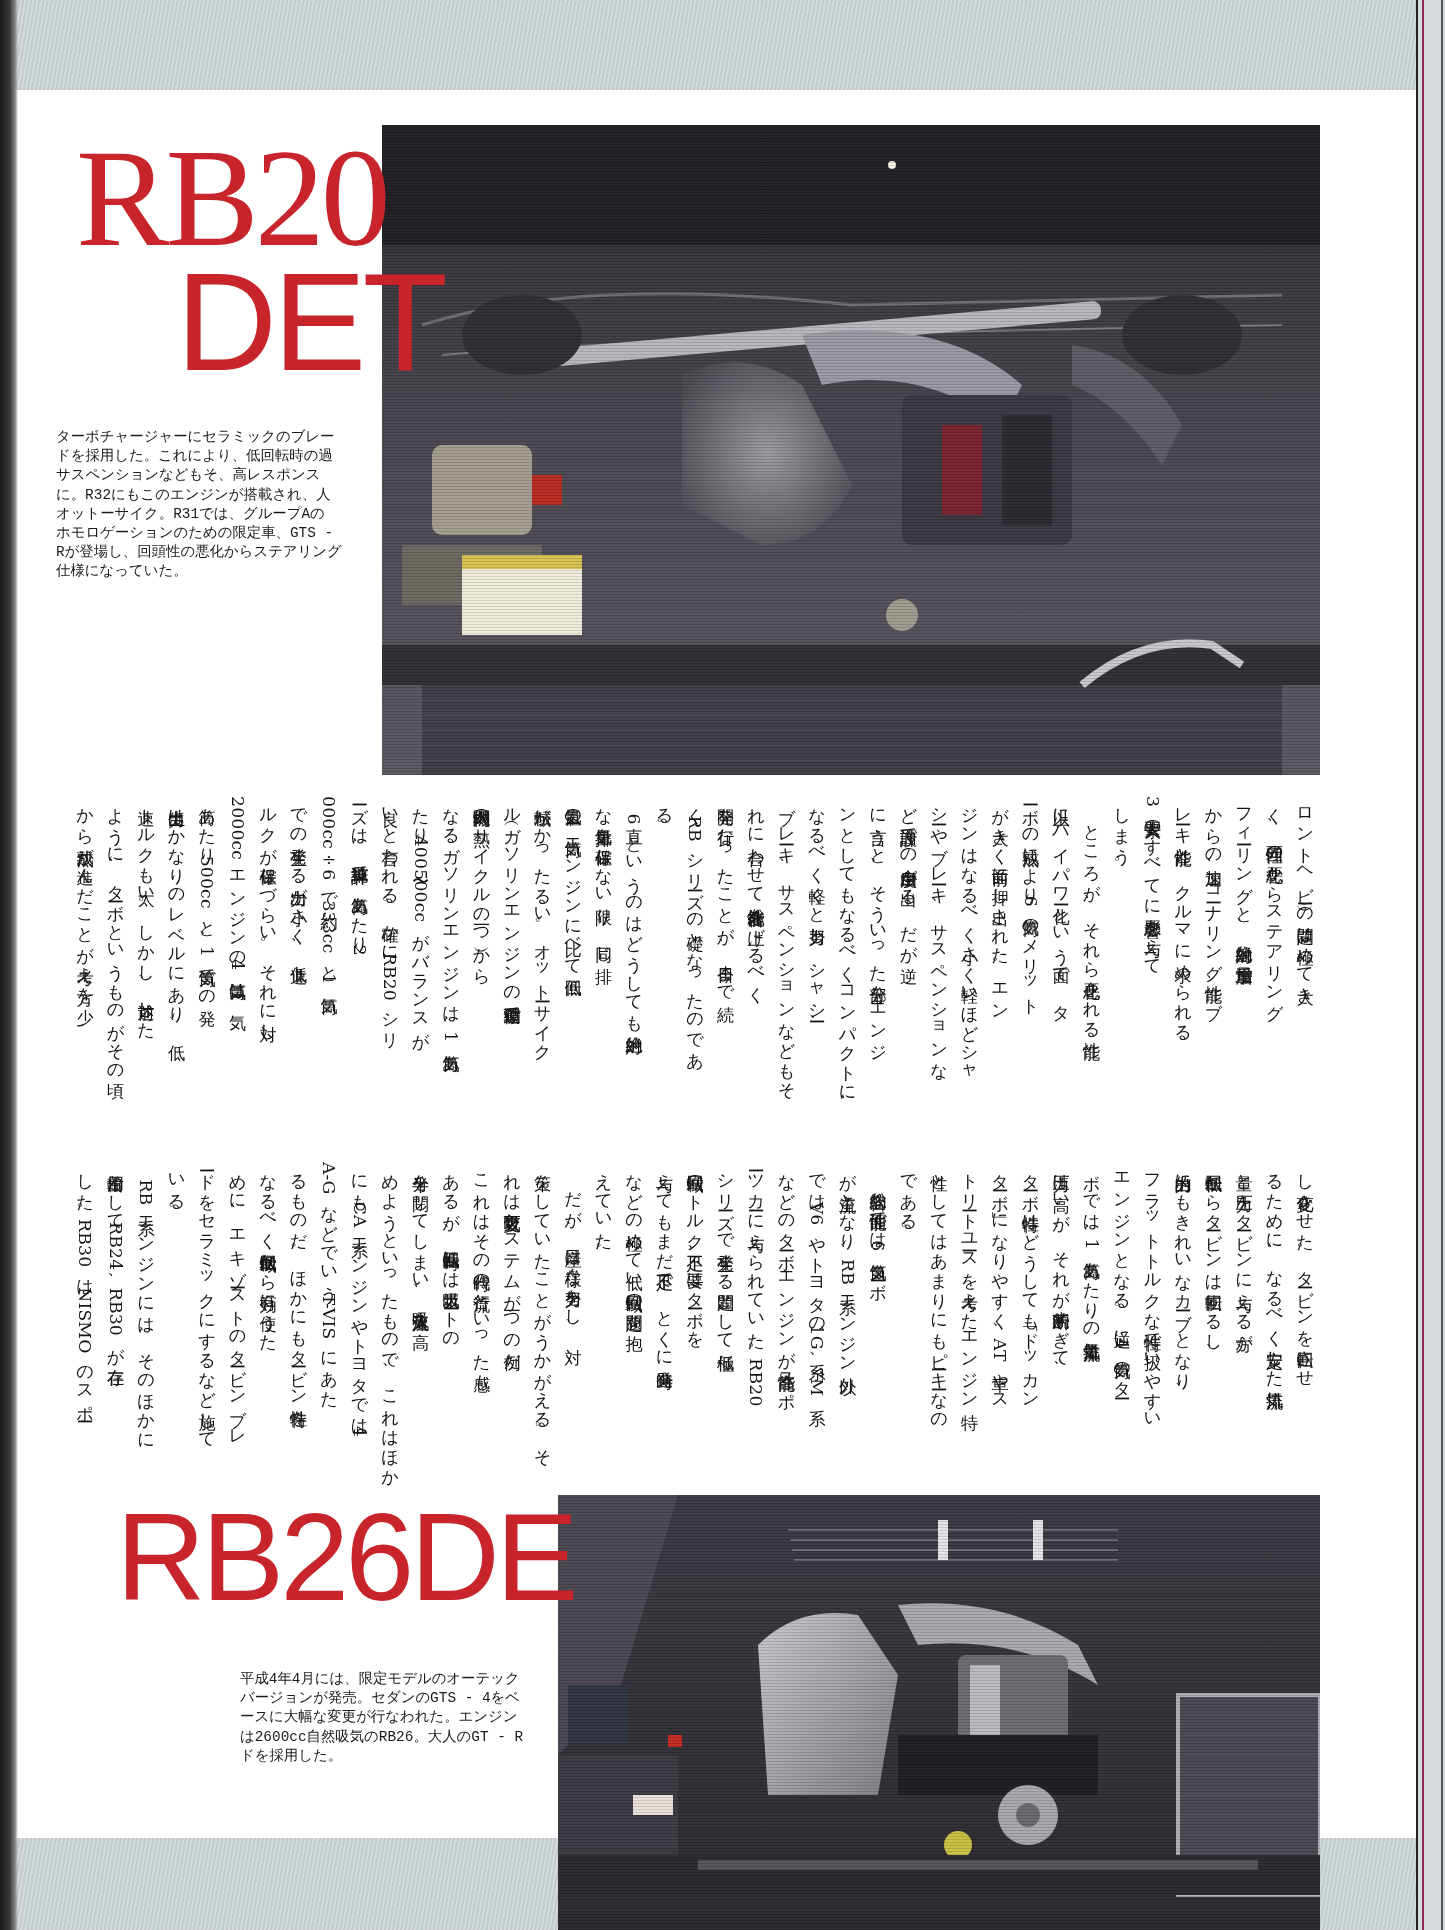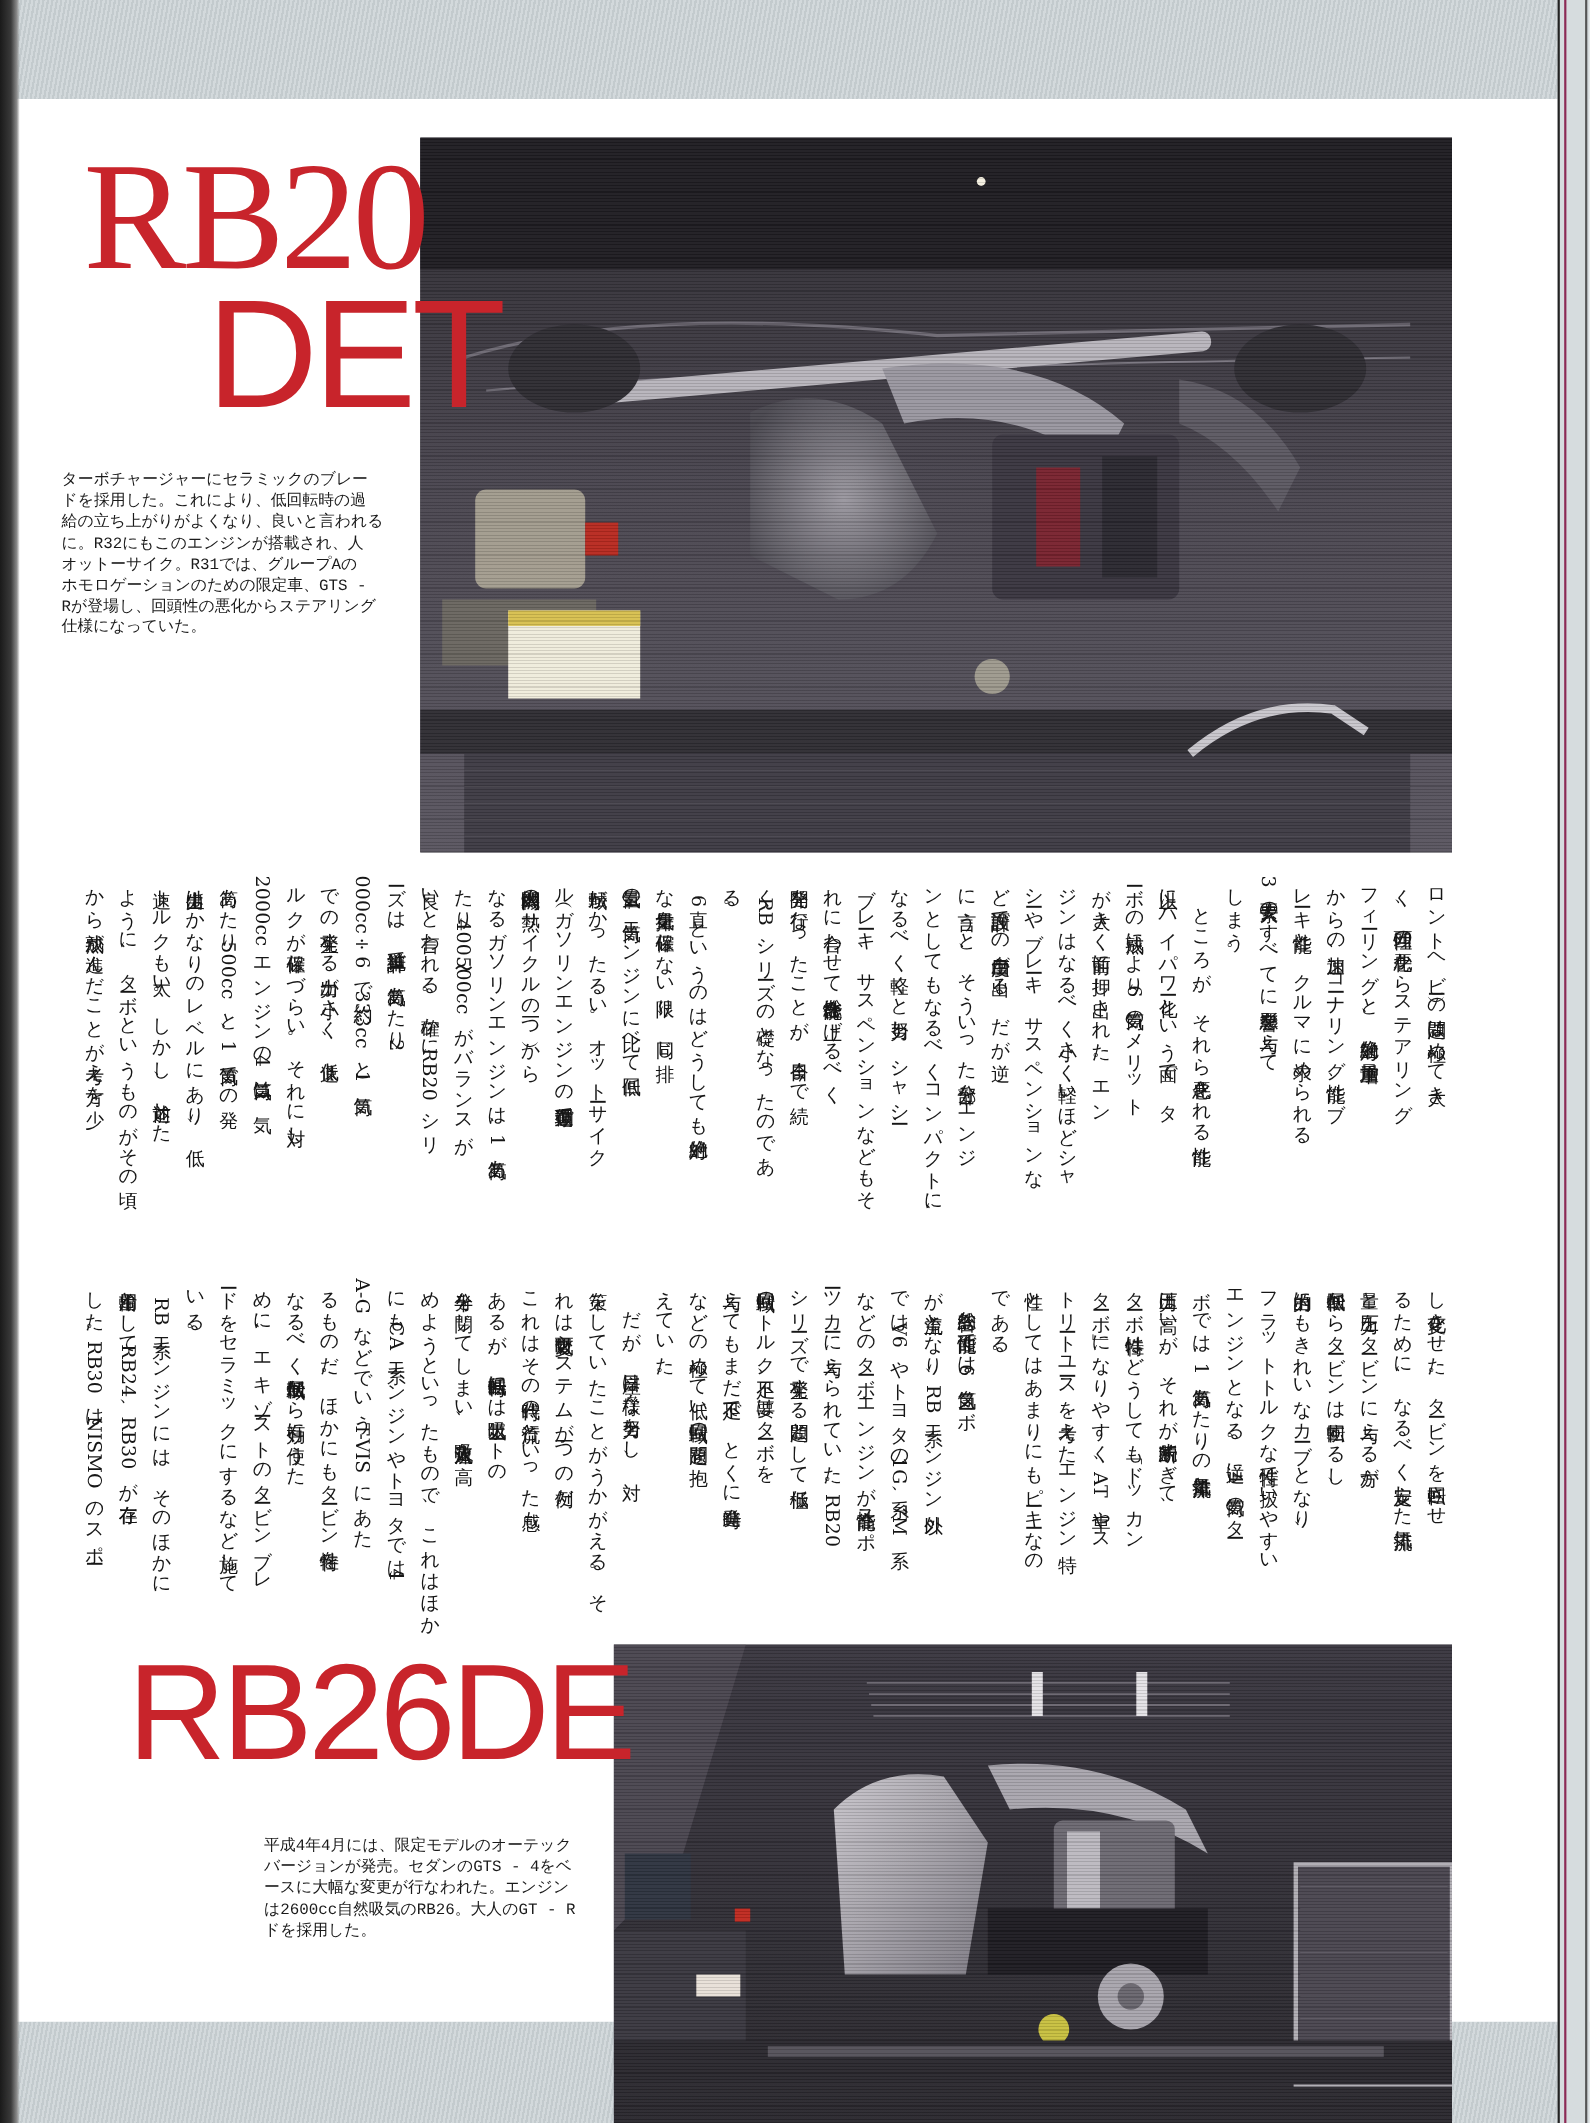--- a/index.html
+++ b/index.html
@@ -43,21 +43,21 @@
     pointer-events: none;
   }
 
   .heading {
     position: absolute; color: #c8242b;
     font-family: "Liberation Sans", "DejaVu Sans", sans-serif;
     font-weight: 400; letter-spacing: -4px; line-height: 1; margin: 0;
     z-index: 5; white-space: nowrap;
   }
   .heading.rb20 { left: 76px; top: 128px; font-size: 140px; font-family: Liberation Serif, serif; }
-  .heading.det { left: 188px; top: 252px; font-size: 140px; }
+  .heading.det { left: 176px; top: 252px; font-size: 140px; }
   .heading.rb26 { left: 80px; top: 1495px; font-size: 124px; margin-left: 36px; }
 
   .caption {
     position: absolute; font-family: Liberation Mono, monospace;
     font-size: 14.4px; line-height: 19.2px; color: #1a1a1a; margin: 0;
   }
   .caption.top { left: 56px; top: 428px; width: 320px; }
   .caption.bottom { left: 240px; top: 1670px; width: 318px; }
   .caption span { display: block; white-space: nowrap; }
 
@@ -126,21 +126,21 @@
   </svg>
   <div class="scan"></div>
 </div>
 
 <h1 class="heading rb20">RB20</h1>
 <h1 class="heading det">DET</h1>
 
 <div class="caption top">
   <span>ターボチャージャーにセラミックのブレー</span>
   <span>ドを採用した。これにより、低回転時の過</span>
-  <span>給の立ち上がりがよくなり、良いと言われる</span>
+  <span>サスペンションなどもそ、高レスポンス</span>
   <span>に。R32にもこのエンジンが搭載され、人</span>
   <span>オットーサイク。R31では、グループAの</span>
   <span>ホモロゲーションのための限定車、GTS -</span>
   <span>Rが登場し、回頭性の悪化からステアリング</span>
   <span>仕様になっていた。</span>
 </div>
 
 <div class="vblock upper" id="vb-upper">
     <span class="col">ロントヘビー）の問題は極めて大き</span>
     <span class="col">く、回頭性の悪化からステアリング</span>

